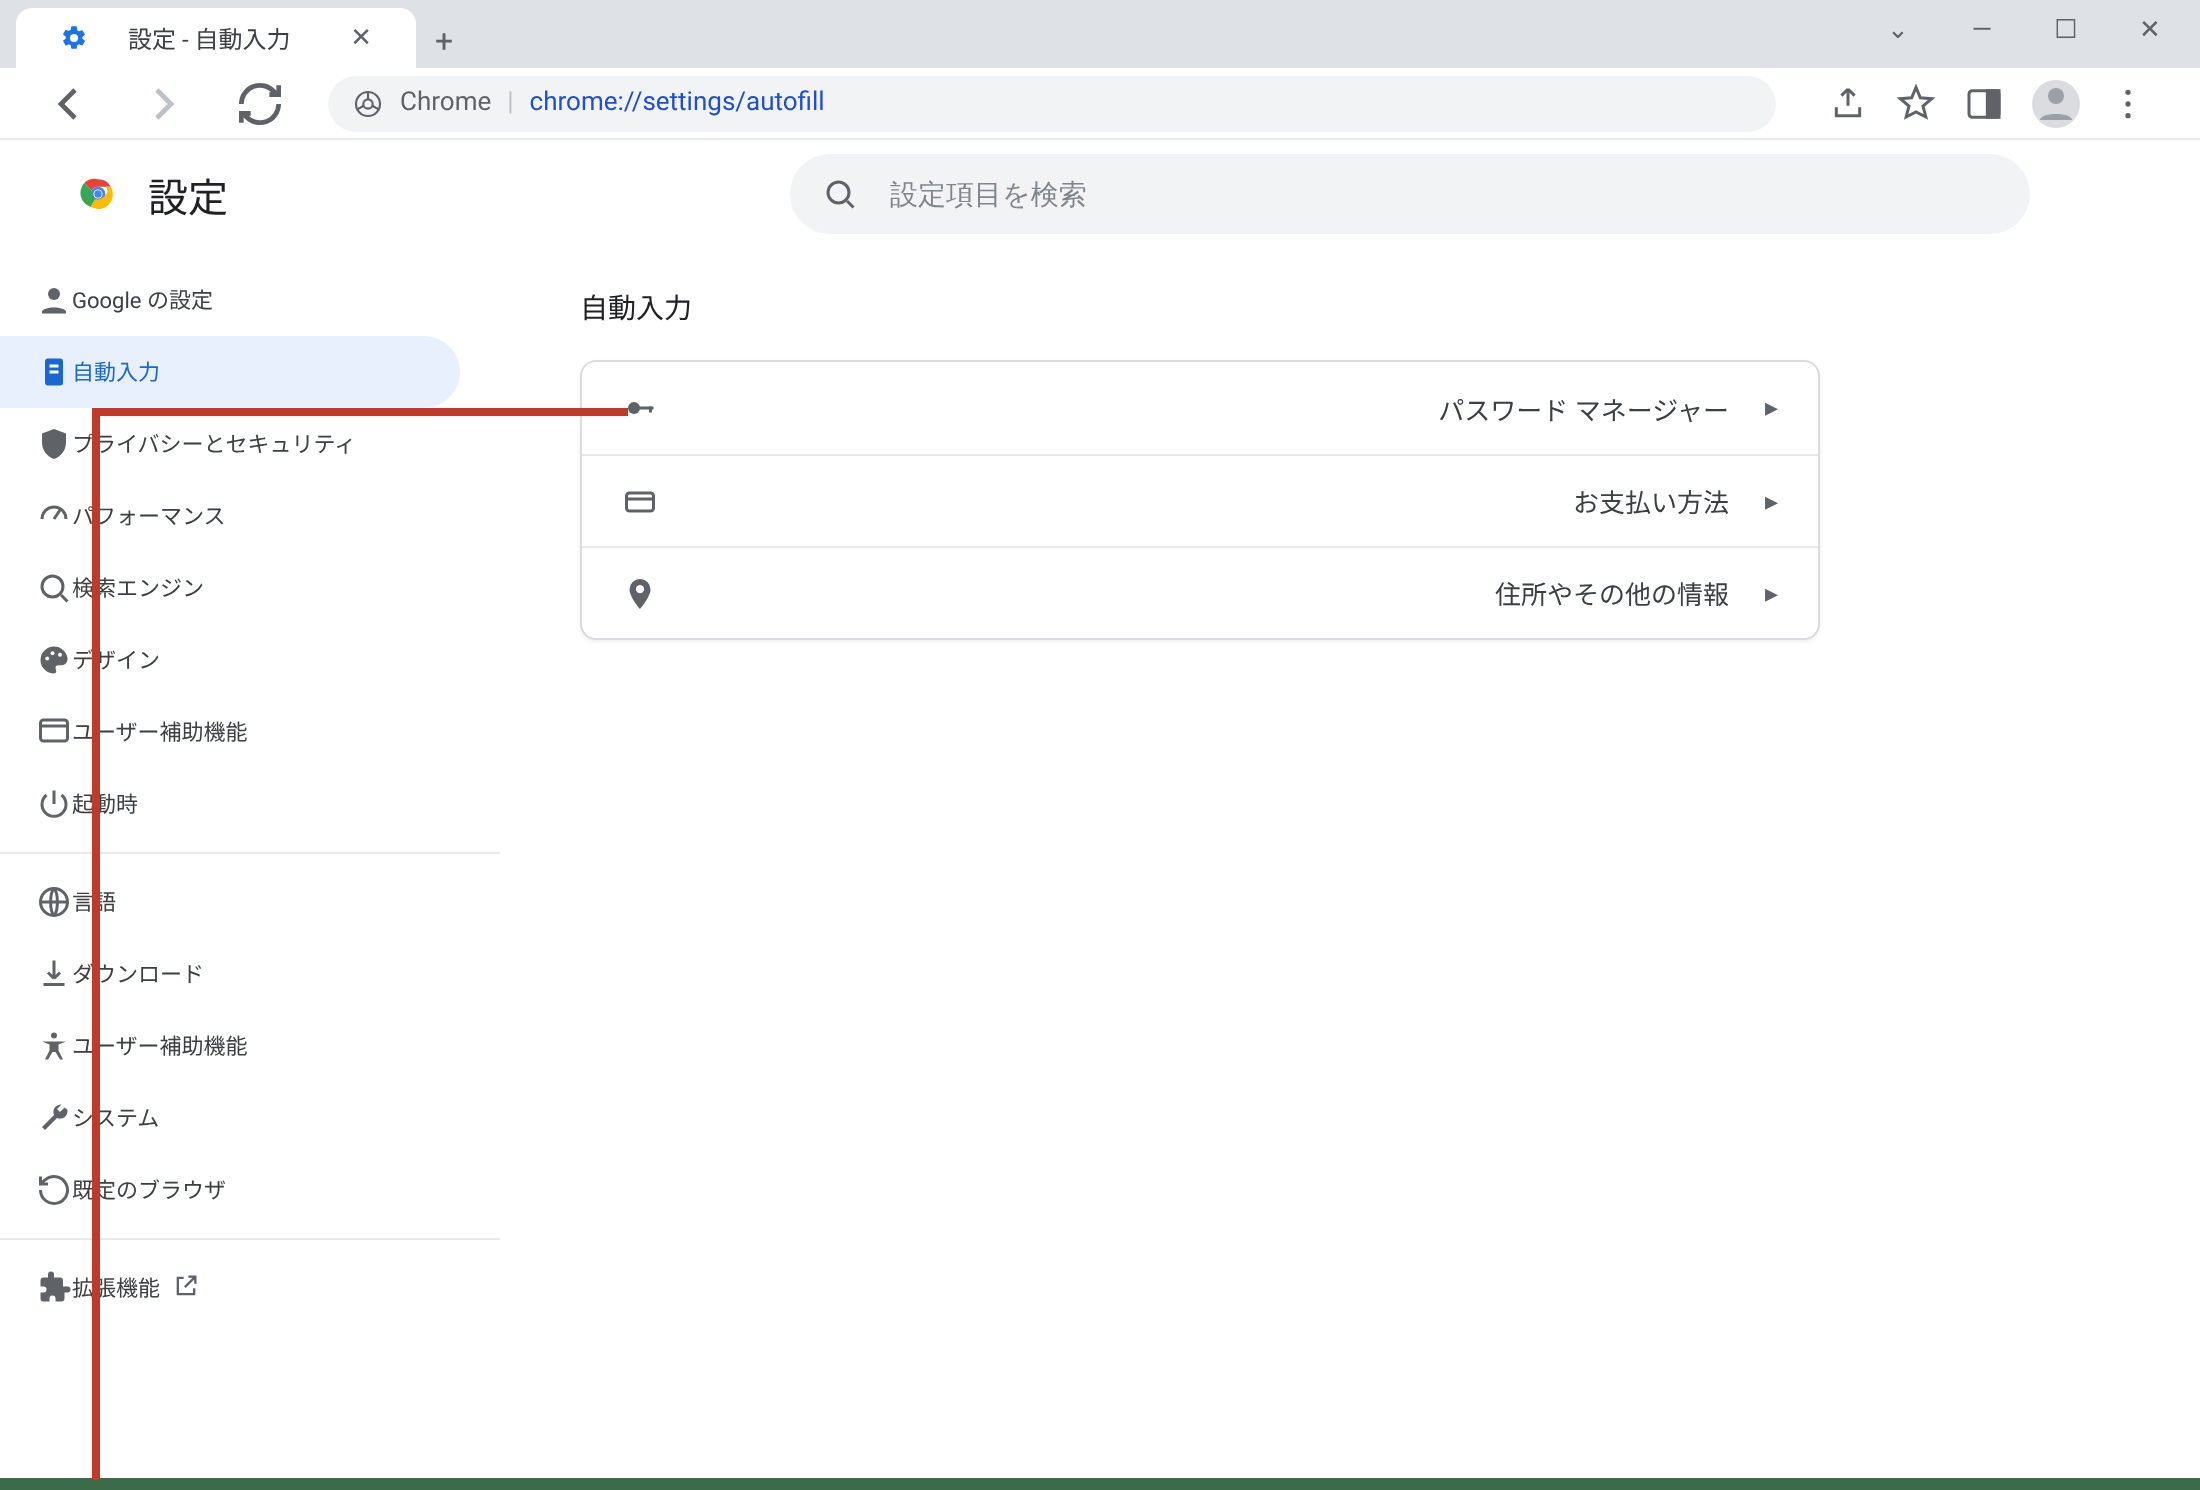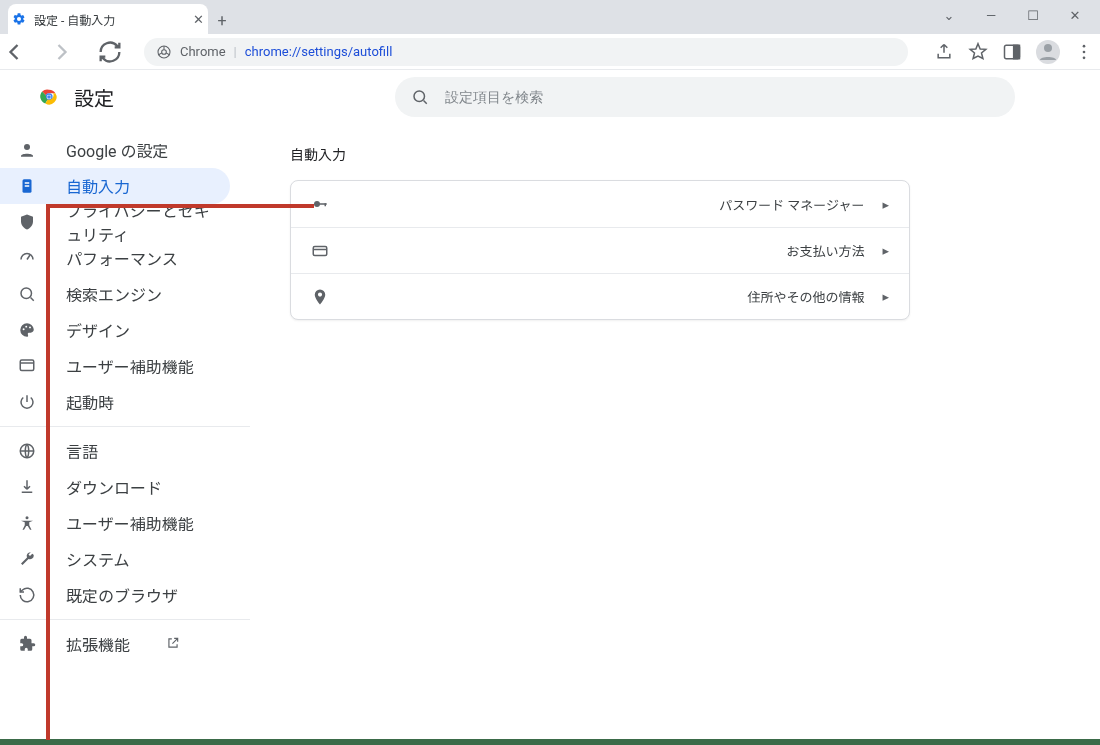--- a/index.html
+++ b/index.html
@@ -4,27 +4,27 @@
 <style>
 * { margin: 0; padding: 0; box-sizing: border-box; }
 body { font-family: "Segoe UI", Roboto, "Noto Sans JP", Arial, sans-serif; font-size: 13px; color: #202124; background: #fff; width: 1100px; height: 745px; overflow: hidden; position: relative; }
 
 
 .window-controls { position: absolute; top: 0; right: 0; height: 30px; display: flex; align-items: center; gap: 24px; padding: 0 16px; color: #5f6368; }
 .window-controls span { width: 18px; text-align: center; }
 
 
 .tab-strip { height: 34px; background: #dee1e6; display: flex; align-items: flex-end; padding-left: 8px; }
-.tab { background: #fff; height: 30px; min-width: 200px; border-radius: 8px 8px 0 0; display: flex; align-items: center; padding: 0 4px; gap: 8px; font-size: 12px; color: #3c4043; position: relative; }
+.tab { background: #fff; height: 30px; min-width: 200px; border-radius: 8px 8px 0 0; display: flex; align-items: center; padding: 0 22px; gap: 20px; font-size: 12px; color: #3c4043; position: relative; }
 .tab .favicon { width: 14px; height: 14px; display: flex; align-items: center; justify-content: center; color: #1a73e8; }
 .tab .close { margin-left: auto; color: #5f6368; font-size: 13px; }
 .new-tab { width: 28px; height: 28px; display: flex; align-items: center; justify-content: center; color: #5f6368; font-size: 16px; }
 
 
-.toolbar { height: 36px; background: #fff; border-bottom: 1px solid #e8eaed; display: flex; align-items: center; padding: 0 0; gap: 20px; }
+.toolbar { height: 36px; background: #fff; border-bottom: 1px solid #e8eaed; display: flex; align-items: center; padding: 0 20px; gap: 20px; }
 .nav-btn { width: 28px; height: 28px; display: flex; align-items: center; justify-content: center; color: #5f6368; border-radius: 50%; }
 .nav-btn.disabled { color: #bdc1c6; }
 .omnibox { flex: 1; height: 28px; background: #f1f3f4; border-radius: 14px; display: flex; align-items: center; padding: 0 12px; gap: 8px; color: #5f6368; font-size: 13px; }
 .omnibox .site-icon { width: 16px; height: 16px; display:flex; align-items:center; justify-content:center; }
 .omnibox .chrome-label { color: #5f6368; }
 .omnibox .divider { color: #bdc1c6; }
 .omnibox .url-path { color: #1d4ed8; }
 .toolbar-actions { display: flex; align-items: center; gap: 14px; padding: 0 6px; color: #5f6368; }
 .toolbar-actions .icon { width: 20px; height: 20px; display:flex; align-items:center; justify-content:center; }
 .avatar-circle { width: 24px; height: 24px; border-radius: 50%; background: #dadce0; display:flex; align-items:center; justify-content:center; }
@@ -39,21 +39,21 @@
 .settings-title { font-size: 20px; color: #202124; }
 
 .search-wrap { flex:1; display:flex; justify-content:center; }
 .search-box { width: 620px; height: 40px; background: #f1f3f4; border-radius: 20px; display:flex; align-items:center; padding: 0 16px; gap: 16px; color: #5f6368; margin-left: 40px; }
 .search-box input { border:none; background:transparent; outline:none; font-size: 14px; flex:1; color:#202124; }
 .search-box input::placeholder { color: #80868b; }
 
 
 .sidebar { width: 250px; padding-top: 8px; position: relative; }
 .side-divider { height:1px; background:#e8eaed; margin: 6px 0; }
-.side-item { height: 36px; display:flex; align-items:center; gap: 30px; padding: 0 18px; border-radius: 0 18px 18px 0; margin-right: 20px; color:#3c4043; font-size: 16px; cursor:pointer; }
+.side-item { height: 36px; display:flex; align-items:center; gap: 0; padding: 0 18px; border-radius: 0 18px 18px 0; margin-right: 20px; color:#3c4043; font-size: 11px; cursor:pointer; }
 .side-item.active { background:#e8f0fe; color:#1967d2; }
 .side-item.active .side-icon { color:#1967d2; }
 .side-icon { width: 18px; height:18px; color:#5f6368; display:flex; align-items:center; justify-content:center; flex-shrink:0; }
 .ext-link-icon { margin-left: 6px; color:#5f6368; }
 
 
 .main { flex:1; padding: 20px 0 0 0; }
 .main-inner { width: 620px; margin-left: 40px; }
 .section-title { font-size: 14px; color:#202124; margin-bottom: 16px; }
 .card { border:1px solid #dadce0; border-radius: 8px; background:#fff; box-shadow: 0 1px 2px rgba(60,64,67,.08); overflow:hidden; }

